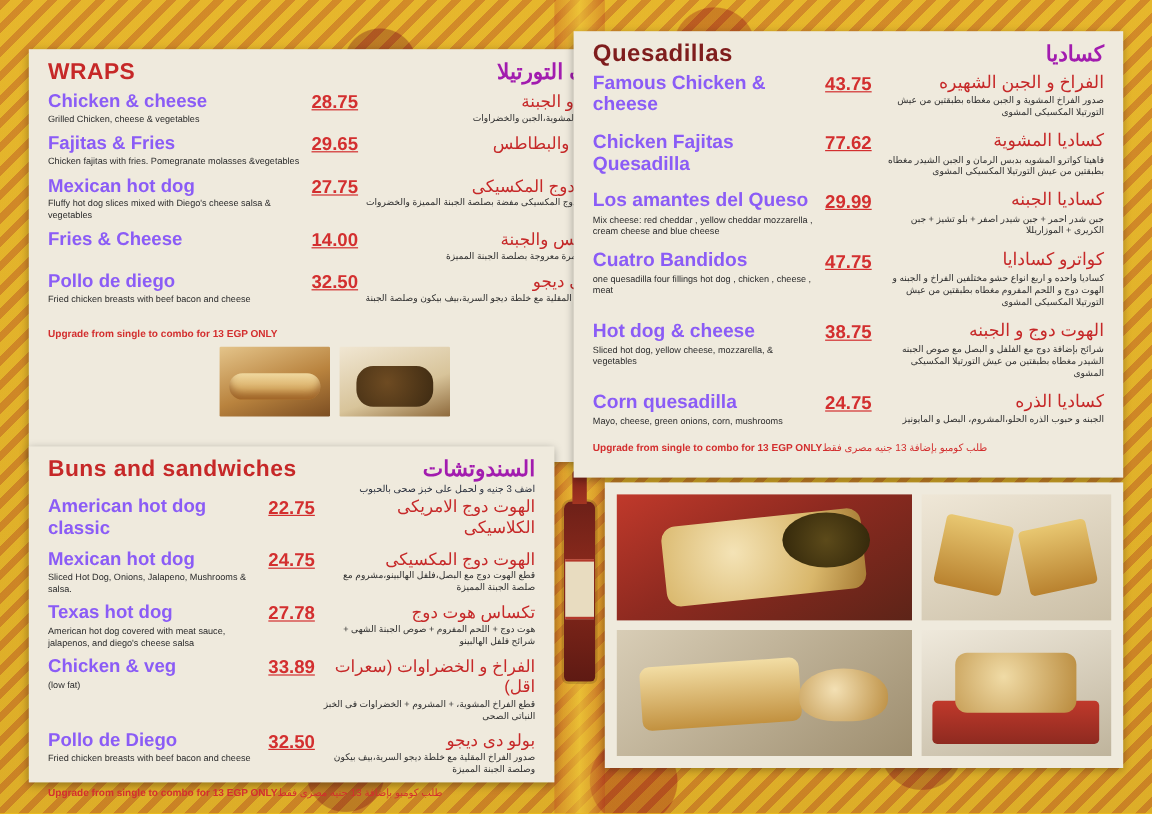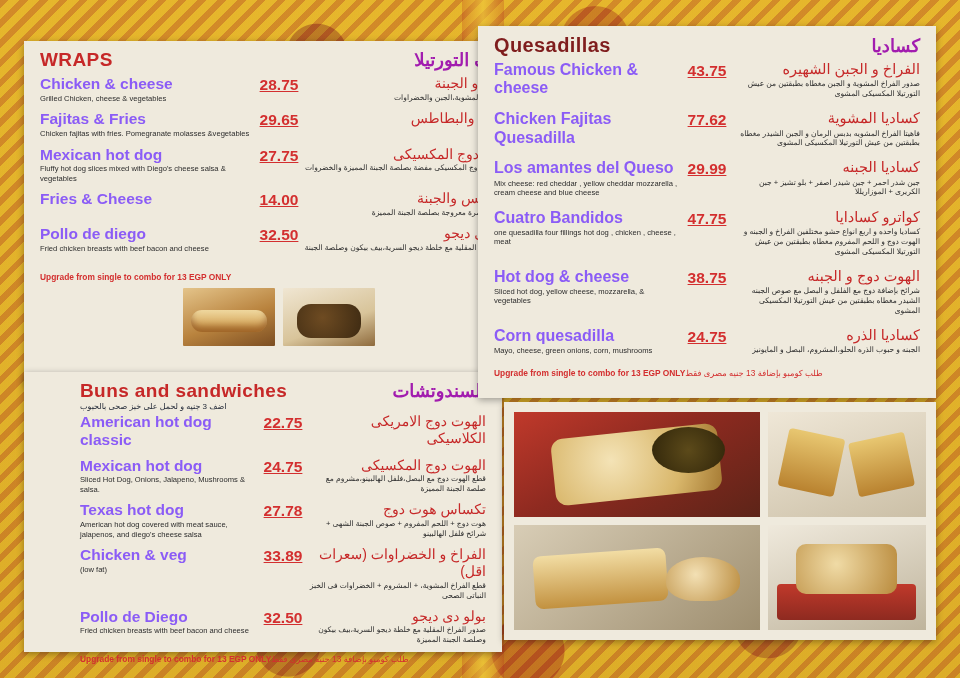--- a/index.html
+++ b/index.html
@@ -65,21 +65,21 @@
     border-bottom: 2px solid #b3382a;
   }
 
   
   .panel {
     position: absolute;
     background: #efeadd;
     box-shadow: 0 2px 7px rgba(0,0,0,.35);
   }
   #wraps-panel      { left: 24px;  top: 41px;  width: 510px; height: 344px; }
-  #buns-panel       { left: 24px;  top: 372px; width: 438px; height: 280px; padding-left: 40px; }
+  #buns-panel       { left: 24px;  top: 372px; width: 438px; height: 280px; }
   #quesadilla-panel { left: 478px; top: 26px;  width: 458px; height: 372px; }
   #photo-panel      { left: 504px; top: 402px; width: 432px; height: 238px; background: #efeadd; }
 
   .section-head {
     display: flex;
     justify-content: space-between;
     align-items: baseline;
     padding: 8px 16px 2px 16px;
   }
   .sec-title {
@@ -92,21 +92,21 @@
   .sec-title-ar {
     color: #a21caf;
     font-weight: bold;
     font-size: 18px;
     direction: rtl;
   }
   .sec-note-ar {
     color: #1d2433;
     font-size: 8px;
     direction: rtl;
-    text-align: left;
+    text-align: right;
     padding: 0 16px;
     margin-top: -2px;
   }
 
   .items { padding: 2px 16px 0 16px; }
 
   .item {
     display: grid;
     grid-template-columns: 1fr auto 1fr;
     column-gap: 6px;
@@ -468,21 +468,21 @@
     </div>
 
     <div class="item">
       <div class="en-block">
         <div class="en-name">Chicken Fajitas Quesadilla</div>
         <div class="en-desc"></div>
       </div>
       <div class="price">77.62</div>
       <div class="ar-block">
         <div class="ar-name">كساديا المشوية</div>
-        <div class="ar-desc">فاهيتا الفراخ المشويه بدبس الرمان و الجبن الشيدر مغطاه بطبقتين من عيش التورتيلا المكسيكى المشوى</div>
+        <div class="ar-desc">فاهيتا كواترو المشويه بدبس الرمان و الجبن الشيدر مغطاه بطبقتين من عيش التورتيلا المكسيكى المشوى</div>
       </div>
     </div>
 
     <div class="item">
       <div class="en-block">
         <div class="en-name">Los amantes del Queso</div>
         <div class="en-desc">Mix cheese: red cheddar , yellow cheddar mozzarella , cream cheese and blue cheese</div>
       </div>
       <div class="price">29.99</div>
       <div class="ar-block">

